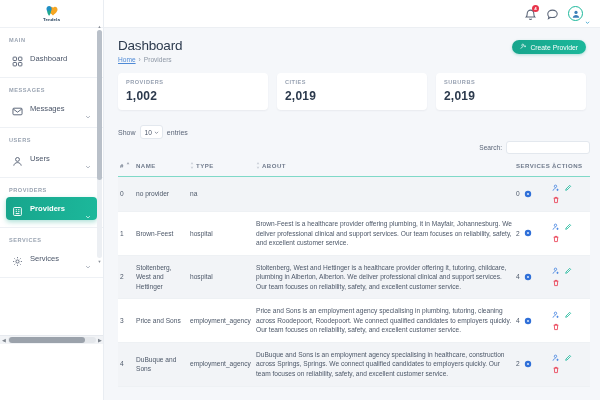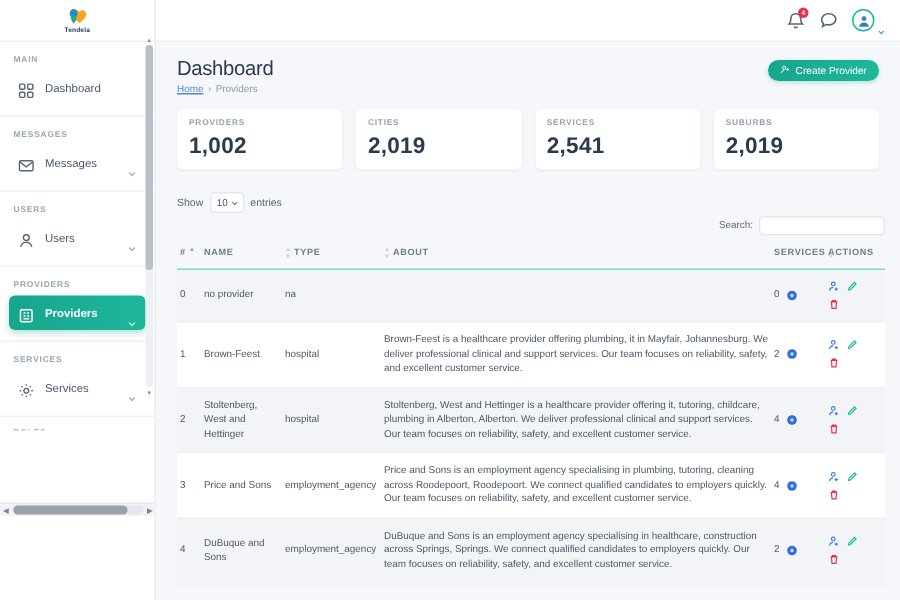--- a/index.html
+++ b/index.html
@@ -115,21 +115,21 @@
     display: flex; align-items: center; gap: 3.5px; cursor: pointer;
     box-shadow: 0 1px 3px rgba(23,165,140,.3);
   }
 
   .stats { display: flex; gap: 9px; padding: 10px 14px 0 14px; }
   .stat-card {
     flex: 1; background: #fff; border-radius: 4px; padding: 6px 8px 7px 8px;
     box-shadow: 0 1px 2px rgba(30,42,60,.06);
   }
   .stat-label { font-size: 5.6px; letter-spacing: .5px; color: #98a2b2; font-weight: bold; text-transform: uppercase; }
-  .stat-value { font-size: 15px; color: #2c3a4d; font-weight: bold; margin-top: 4px; letter-spacing: .2px; }
+  .stat-value { font-size: 12px; color: #2c3a4d; font-weight: bold; margin-top: 4px; letter-spacing: .2px; }
 
   .panel { margin: 12px 10px 0 14px; position: relative; }
   .table-controls { position: relative; height: 40px; }
   .show-entries { display: flex; align-items: center; gap: 4px; font-size: 7px; color: #5b6678; padding-top: 3px; }
   .select-box {
     background: #fff; border: 1px solid #e3e8ee; border-radius: 3px;
     height: 14px; padding: 0 3px 0 4px; display: flex; align-items: center; gap: 2px;
     font-size: 6.6px; color: #4a5568; cursor: pointer;
   }
   .search-row {
@@ -339,24 +339,20 @@
     </div>
 
     <div class="stats">
       <div class="stat-card">
         <div class="stat-label">PROVIDERS</div>
         <div class="stat-value">1,002</div>
       </div>
       <div class="stat-card">
         <div class="stat-label">CITIES</div>
         <div class="stat-value">2,019</div>
-      </div>
-      <div class="stat-card">
-        <div class="stat-label">SERVICES</div>
-        <div class="stat-value">2,541</div>
       </div>
       <div class="stat-card">
         <div class="stat-label">SUBURBS</div>
         <div class="stat-value">2,019</div>
       </div>
     </div>
 
     <div class="panel">
 
       <div class="table-controls">

